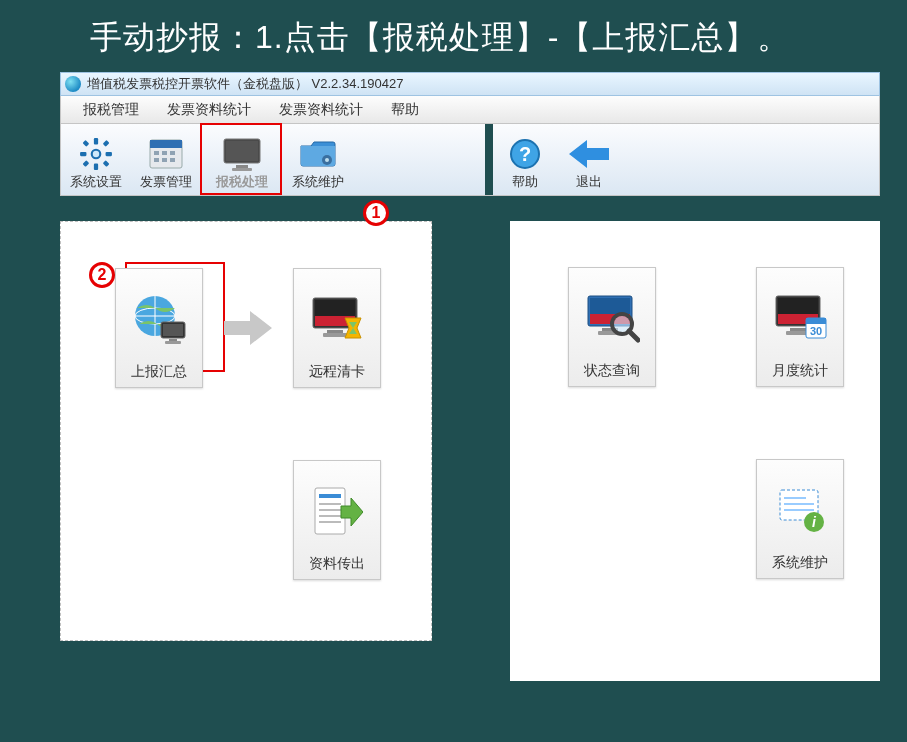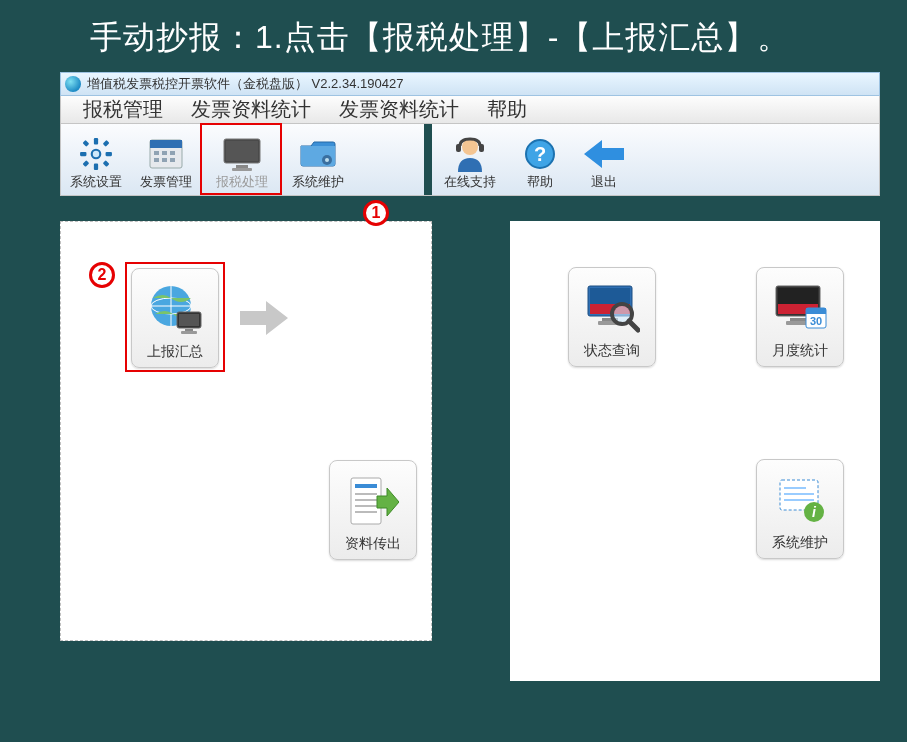--- a/index.html
+++ b/index.html
@@ -5,44 +5,44 @@
     * { margin:0; padding:0; box-sizing:border-box; font-family:"Microsoft YaHei","SimSun",Arial,sans-serif; }
     body { background:#1f4e50; width:907px; height:742px; overflow:hidden; }
     .instruction { color:#fff; font-size:32px; padding:16px 0 12px 90px; letter-spacing:1px; }
     .app-window { margin:0 0 0 60px; width:820px; }
 
     
     .titlebar { height:24px; background:linear-gradient(#e9f6ff,#cfe3f4); border:1px solid #9ec3e2; display:flex; align-items:center; font-size:13px; color:#333; padding:0 4px; }
     .app-logo { width:16px; height:16px; border-radius:50%; background:radial-gradient(circle at 35% 35%,#7ee0f2 0%,#1e8bc5 70%); margin-right:6px; display:inline-block; }
 
     
-    .menubar { height:28px; background:linear-gradient(#fdfdfd,#e8e8e8); border-left:1px solid #c5c5c5; border-right:1px solid #c5c5c5; border-bottom:1px solid #c5c5c5; display:flex; align-items:center; padding:0 8px; font-size:20px; color:#333; }
+    .menubar { height:28px; background:linear-gradient(#fdfdfd,#e8e8e8); border-left:1px solid #c5c5c5; border-right:1px solid #c5c5c5; border-bottom:1px solid #c5c5c5; display:flex; align-items:center; padding:0 8px; font-size:14px; color:#333; }
     .menu-item { padding:0 14px; cursor:pointer; }
 
     
     .toolbar { height:72px; display:flex; border-left:1px solid #c5c5c5; border-right:1px solid #c5c5c5; border-bottom:1px solid #c5c5c5; }
     .toolbar-group { background:linear-gradient(#fbfcfe,#dbe7f3); display:flex; position:relative; }
-    .toolbar-group.left { width:363px; }
+    .toolbar-group.left { width:424px; }
     .toolbar-sep { width:8px; background:#1f4e50; }
     .toolbar-group.right { flex:1; }
     .tbtn { flex:0 0 auto; display:flex; flex-direction:column; align-items:center; justify-content:flex-end; padding:5px 8px 4px; cursor:pointer; font-size:13px; color:#333; position:relative; }
     .tbtn .icon-wrap { height:38px; display:flex; align-items:center; justify-content:center; }
     .tbtn svg { display:block; }
-    .tbtn.highlighted .lbl { color:#9a9a9a; }
+    .tbtn.highlighted .lbl { color:#9a9a9a;font-weight:bold; }
     .red-box-toolbar { border:2px solid #e60102; position:absolute; }
 
     
     .content-area { margin:25px 0 0 60px; width:820px; height:460px; display:flex; gap:78px; }
     .left-panel { width:372px; height:420px; border:1px dashed #bfbfbf; background:#fff; position:relative; }
     .right-panel { flex:1; background:#fff; padding-top:55px; position:relative; }
 
     .callout { position:absolute; width:26px; height:26px; border:3px solid #e60102; border-radius:50%; color:#e60102; font-weight:bold; font-size:16px; display:flex; align-items:center; justify-content:center; background:#fff; }
 
     .tile-row { display:flex; gap:20px; align-items:center; }
-    .tile { width:88px; height:100px; border:1px solid #c8c8c8; background:linear-gradient(#fdfdfd,#ececec); border-radius:8px; display:flex; flex-direction:column; align-items:center; justify-content:flex-end; padding:6px 4px; box-shadow:0 1px 2px rgba(0,0,0,.15); cursor:pointer; }
+    .tile { width:88px; height:120px; border:1px solid #c8c8c8; background:linear-gradient(#fdfdfd,#ececec); border-radius:0; display:flex; flex-direction:column; align-items:center; justify-content:flex-end; padding:6px 4px; box-shadow:0 1px 2px rgba(0,0,0,.15); cursor:pointer; }
     .tile .tile-icon { flex:1; display:flex; align-items:center; justify-content:center; }
     .tile .tile-lbl { font-size:14px; color:#333; text-align:center; }
     .arrow-icon { width:50px; display:flex; align-items:center; justify-content:center; }
 
     .red-box-tile { position:absolute; border:2px solid #e60102; }
   </style>
 </head>
 <body>
 
 <div class="instruction">手动抄报：1.点击【报税处理】-【上报汇总】。</div>
@@ -124,32 +124,20 @@
         </div>
         <span class="lbl">系统维护</span>
       </div>
 
     </div>
 
     <div class="toolbar-sep"></div>
 
     <div class="toolbar-group right">
 
-      <div class="tbtn" style="width:76px">
-        <div class="icon-wrap">
-          <svg width="34" height="36" viewBox="0 0 34 36">
-              <circle cx="17" cy="11" r="8" fill="#f4c592"></circle>
-              <path d="M5 36 Q5 22 17 22 Q29 22 29 36 Z" fill="#2f6fb3"></path>
-              <path d="M7 10 Q7 3 17 3 Q27 3 27 10" fill="none" stroke="#444" stroke-width="3"></path>
-              <rect x="3" y="8" width="5" height="8" rx="2" fill="#444"></rect>
-              <rect x="26" y="8" width="5" height="8" rx="2" fill="#444"></rect>
-            </svg>
-        </div>
-        <span class="lbl">在线支持</span>
-      </div>
 
 
       <div class="tbtn" style="width:64px">
         <div class="icon-wrap">
           <svg width="32" height="32" viewBox="0 0 32 32">
               <circle cx="16" cy="16" r="14" fill="#3fa4e6" stroke="#1c72b0" stroke-width="2"></circle>
               <text x="16" y="23" font-size="20" font-weight="bold" text-anchor="middle" fill="#fff">?</text>
             </svg>
         </div>
         <span class="lbl">帮助</span>
@@ -170,21 +158,21 @@
 </div>
 
 <div class="content-area">
 
   <div class="left-panel">
     <div class="callout" style="top:-22px; right:42px;">1</div>
     <div class="callout" style="top:40px; left:28px;">2</div>
 
     <div class="red-box-tile" style="left:64px; top:40px; width:100px; height:110px;"></div>
 
-    <div class="tile-row" style="position:absolute; left:70px; top:46px;">
+    <div class="tile-row" style="position:absolute; left:54px; top:46px;">
       <div class="tile">
         <div class="tile-icon">
           <svg width="56" height="50" viewBox="0 0 56 50">
               <circle cx="24" cy="22" r="20" fill="#4aa7e0"></circle>
               <ellipse cx="24" cy="22" rx="20" ry="8" fill="none" stroke="#fff" stroke-width="1"></ellipse>
               <path d="M24 2 V42 M4 22 H44" stroke="#fff" stroke-width="1"></path>
               <path d="M6 14 Q16 8 24 14 Q34 22 44 14" fill="#7ac46a"></path>
               <path d="M8 30 Q18 24 26 30 Q36 38 44 30" fill="#7ac46a"></path>
               <rect x="30" y="28" width="24" height="16" rx="2" fill="#333" stroke="#666"></rect>
               <rect x="32" y="30" width="20" height="12" fill="#555"></rect>
@@ -194,23 +182,38 @@
         </div>
         <div class="tile-lbl">上报汇总</div>
       </div>
 
       <div class="arrow-icon">
         <svg width="48" height="34" viewBox="0 0 48 34">
             <path d="M0 10 H26 V0 L48 17 L26 34 V24 H0 Z" fill="#c8c8c8"></path>
           </svg>
       </div>
 
-    </div>
-
-    <div class="tile-row" style="position:absolute; left:232px; top:238px;margin-left:36px;">
+      <div class="tile">
+        <div class="tile-icon">
+          <svg width="56" height="50" viewBox="0 0 56 50">
+              <rect x="4" y="4" width="44" height="30" rx="2" fill="#333" stroke="#666"></rect>
+              <rect x="6" y="6" width="40" height="26" fill="#222"></rect>
+              <rect x="6" y="22" width="40" height="10" fill="#c23"></rect>
+              <rect x="18" y="36" width="16" height="3" fill="#888"></rect>
+              <rect x="14" y="39" width="24" height="4" rx="1" fill="#999"></rect>
+              <path d="M36 24 H52 L48 34 L52 44 H36 L40 34 Z" fill="#f4b400" stroke="#c89000"></path>
+              <path d="M40 28 H48 L44 34 Z" fill="#7ac46a"></path>
+              <path d="M40 40 H48 L44 34 Z" fill="#7ac46a"></path>
+            </svg>
+        </div>
+        <div class="tile-lbl">远程清卡</div>
+      </div>
+    </div>
+
+    <div class="tile-row" style="position:absolute; left:232px; top:238px;">
       <div class="tile">
         <div class="tile-icon">
           <svg width="52" height="54" viewBox="0 0 52 54">
               <rect x="4" y="4" width="30" height="46" rx="2" fill="#fff" stroke="#aaa"></rect>
               <rect x="8" y="10" width="22" height="4" fill="#3a8cd6"></rect>
               <line x1="8" y1="20" x2="30" y2="20" stroke="#bbb" stroke-width="2"></line>
               <line x1="8" y1="26" x2="30" y2="26" stroke="#bbb" stroke-width="2"></line>
               <line x1="8" y1="32" x2="30" y2="32" stroke="#bbb" stroke-width="2"></line>
               <line x1="8" y1="38" x2="30" y2="38" stroke="#bbb" stroke-width="2"></line>
               <path d="M30 22 H40 V14 L52 28 L40 42 V34 H30 Z" fill="#64b244" stroke="#3f8a28"></path>

